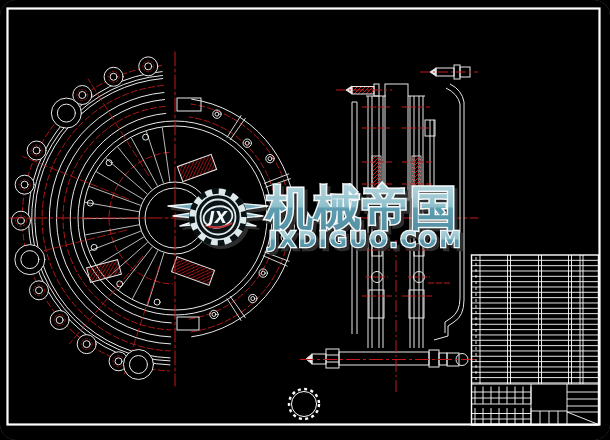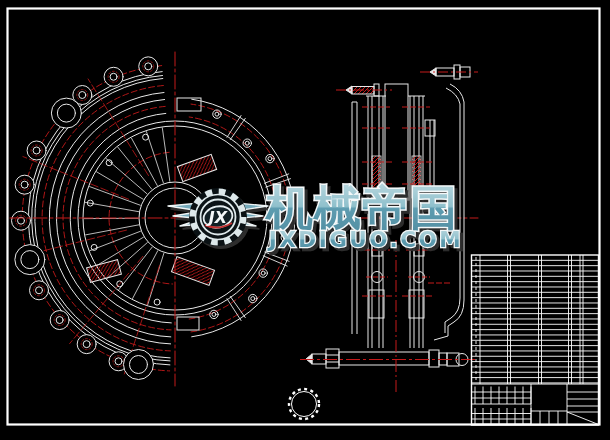--- a/index.html
+++ b/index.html
@@ -1,17 +1,17 @@
 <!DOCTYPE html>
 <html><head>
 <meta charset="utf-8">
 <style>
   html,body{margin:0;padding:0;background:#000;}
   .stage{position:relative;width:610px;height:440px;background:#737373;overflow:hidden;
-         font-family:"DejaVu Sans","Liberation Sans",sans-serif;}
+         font-family:"DejaVu Sans","Liberation Sans",sans-serif;border-radius:16px;}
   svg{position:absolute;left:0;top:0;}
   .wm-shadow{filter:drop-shadow(3px 3px 0 rgba(46,46,46,0.95));}
   .wm-brand{font-family:"DejaVu Sans","Liberation Sans",sans-serif;font-weight:bold;}
 </style>
 </head>
 <body>
 
 <div class="stage">
 <svg width="610" height="440" viewBox="0 0 610 440">
   <defs>

